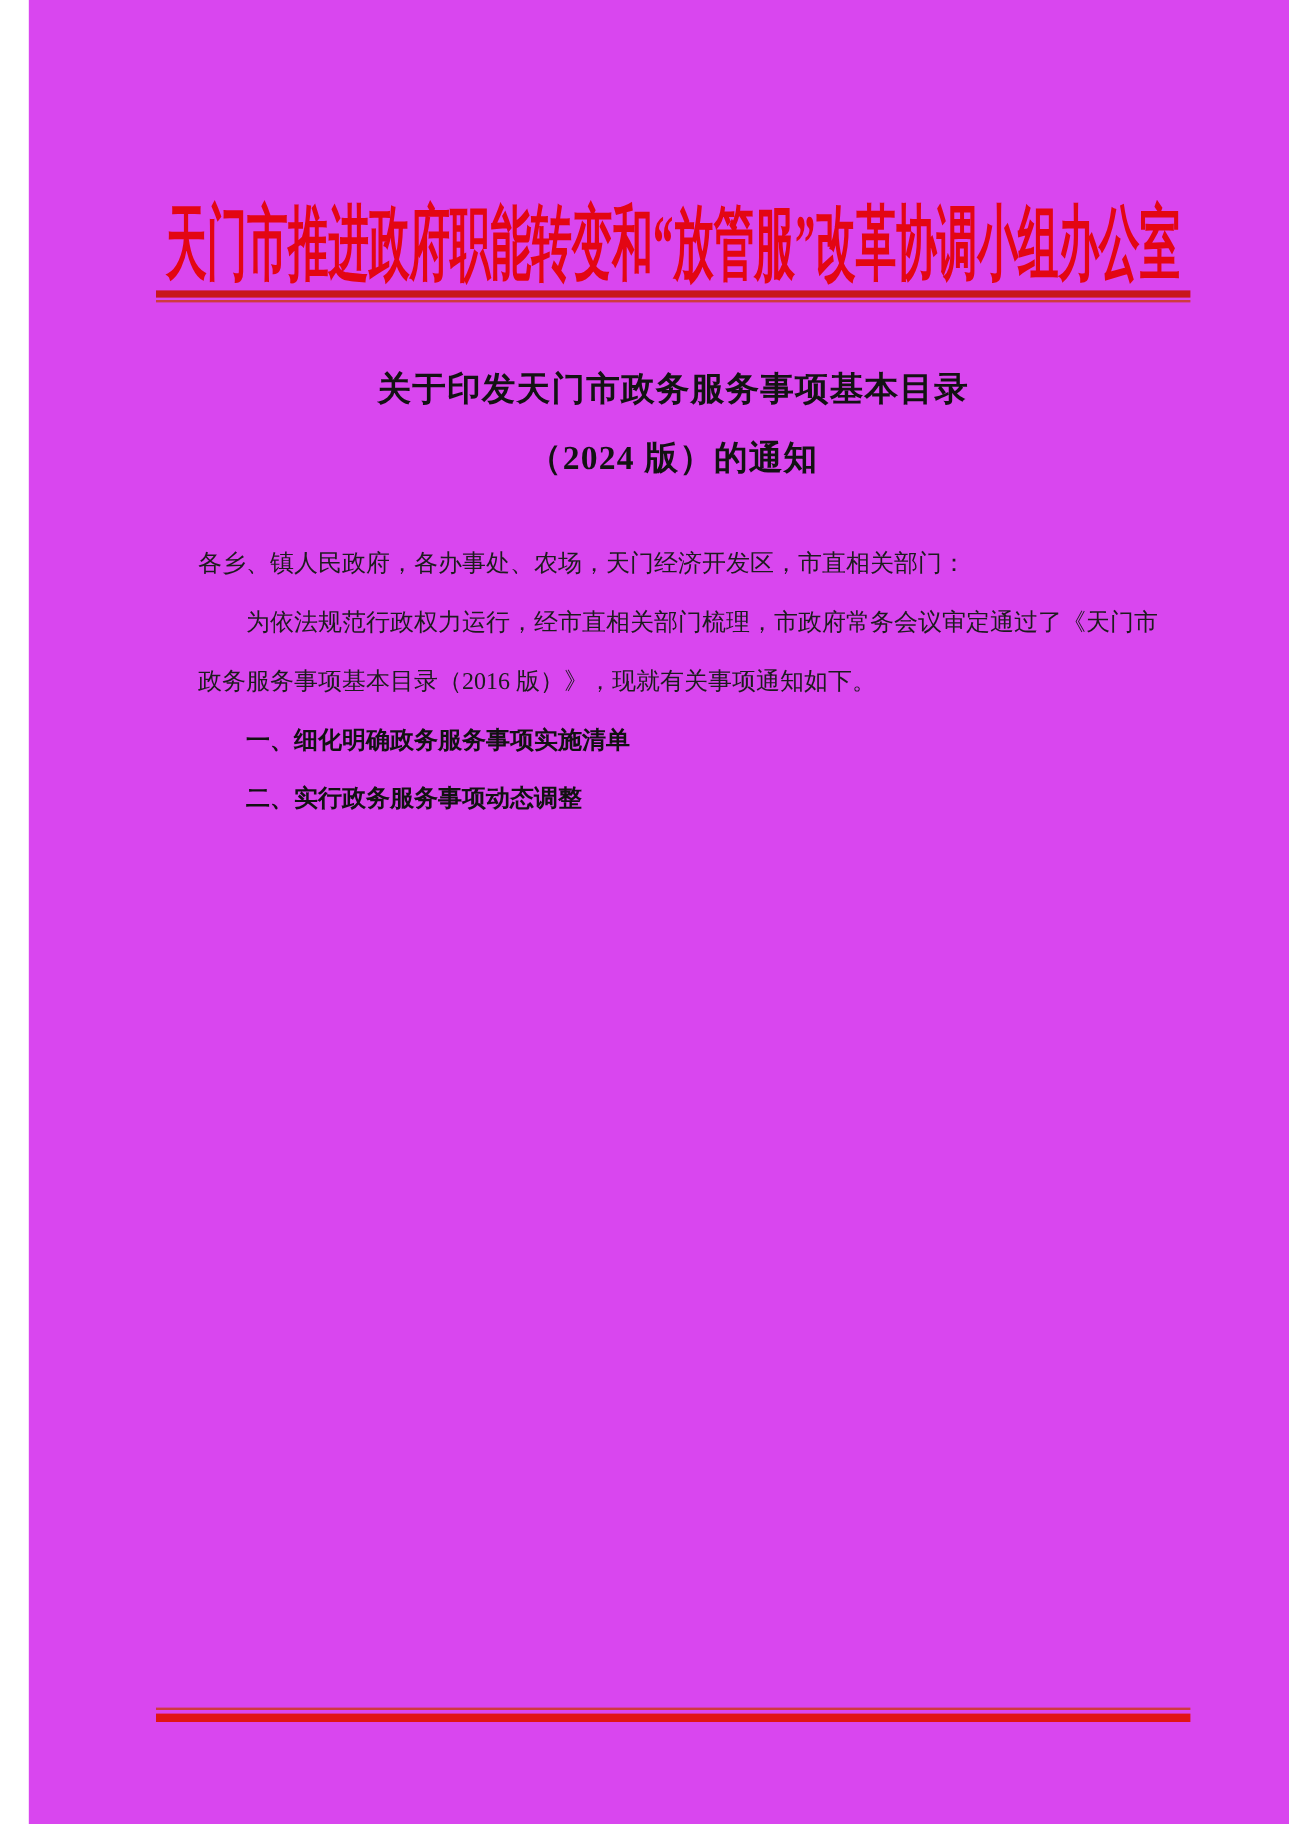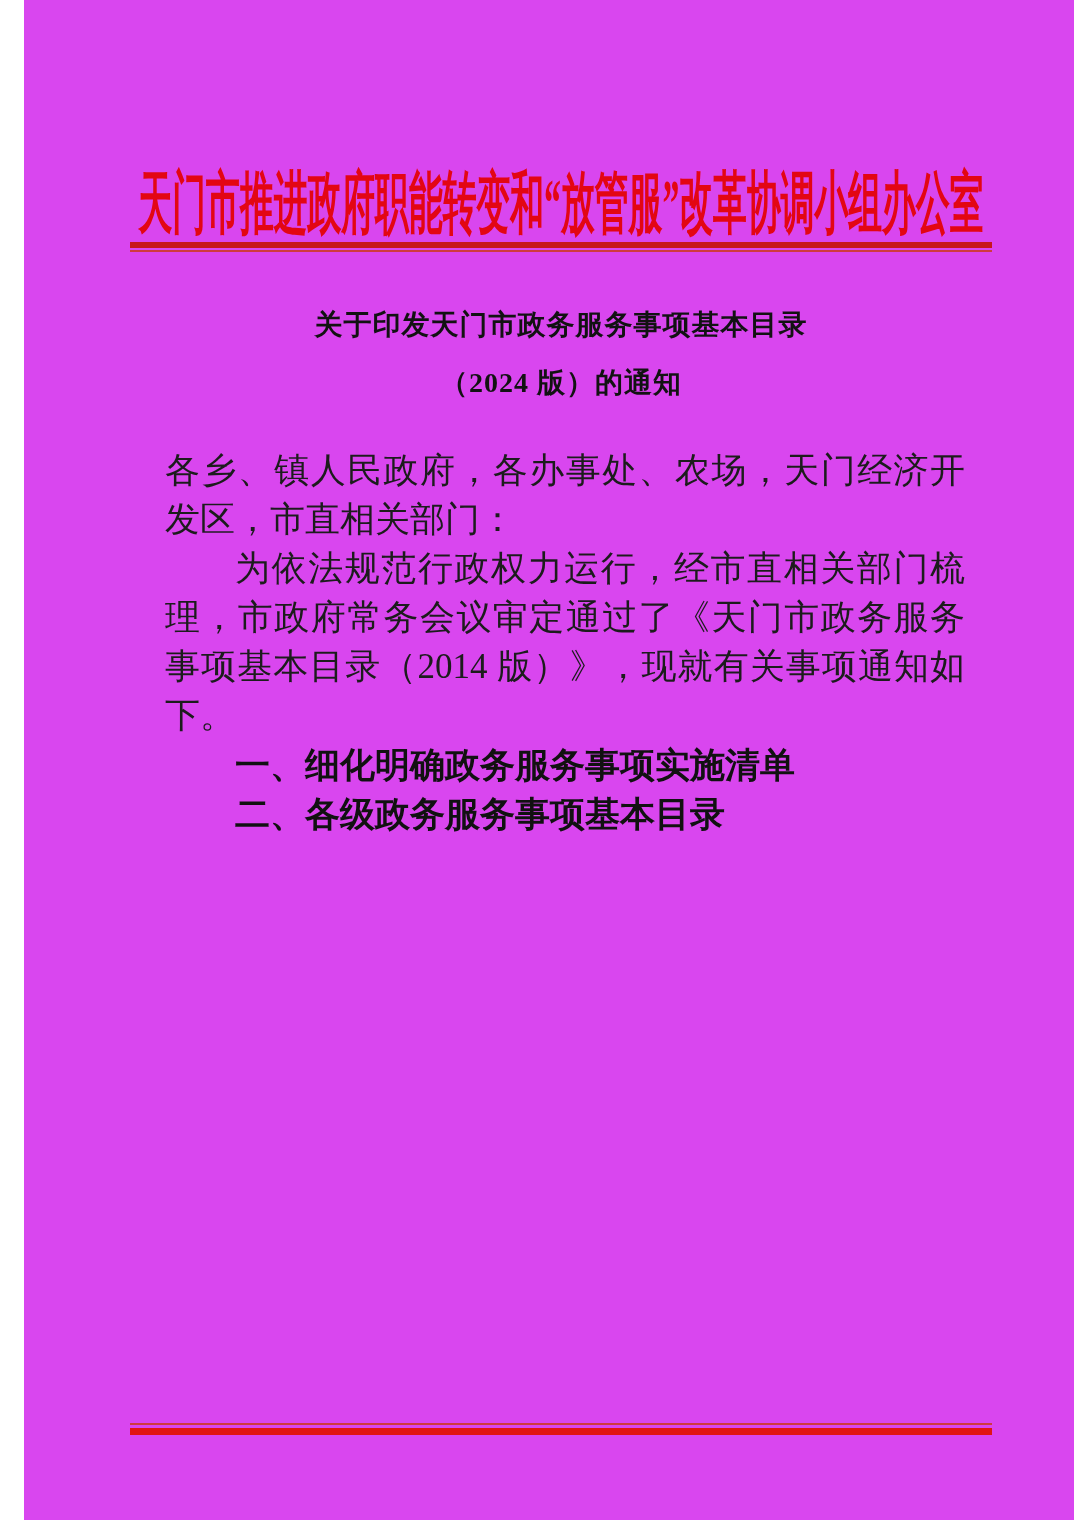--- a/index.html
+++ b/index.html
@@ -43,21 +43,21 @@
     font-family: "Liberation Serif", serif;
     letter-spacing: 1px;
   }
 
   
   .body-text {
     position: absolute;
     top: 446px;
     left: 141px;
     width: 800px;
-    font-size: 35px;
+    font-size: 20px;
     line-height: 49px;
     color: #1c1c1c;
     text-align: justify;
     font-family: "Liberation Serif", serif;
   }
   .body-text p { margin: 0; }
   .body-text .indent { text-indent: 2em; }
   .body-text .heading {
     font-weight: bold;
     text-indent: 2em;
@@ -88,23 +88,23 @@
     <div class="thin"></div>
   </div>
 
   <div class="doc-title">
     <div>关于印发天门市政务服务事项基本目录</div>
     <div>（2024 版）的通知</div>
   </div>
 
   <div class="body-text">
     <p class="salutation">各乡、镇人民政府，各办事处、农场，天门经济开发区，市直相关部门：</p>
-    <p class="indent">为依法规范行政权力运行，经市直相关部门梳理，市政府常务会议审定通过了《天门市政务服务事项基本目录（2014 版）》，现就有关事项通知如下。</p>
+    <p class="indent">为依法规范行政权力运行，经市直相关部门梳理，市政府常务会议审定通过了《天门市政务服务事项基本目录（2016 版）》，现就有关事项通知如下。</p>
     <p class="heading">一、细化明确政务服务事项实施清单</p>
-    <p class="heading">二、各级政务服务事项基本目录</p>
+    <p class="heading">二、实行政务服务事项动态调整</p>
   </div>
 
   <div class="footer-rule">
     <div class="thin"></div>
     <div class="gap"></div>
     <div class="thick"></div>
   </div>
 
 </div>
 

